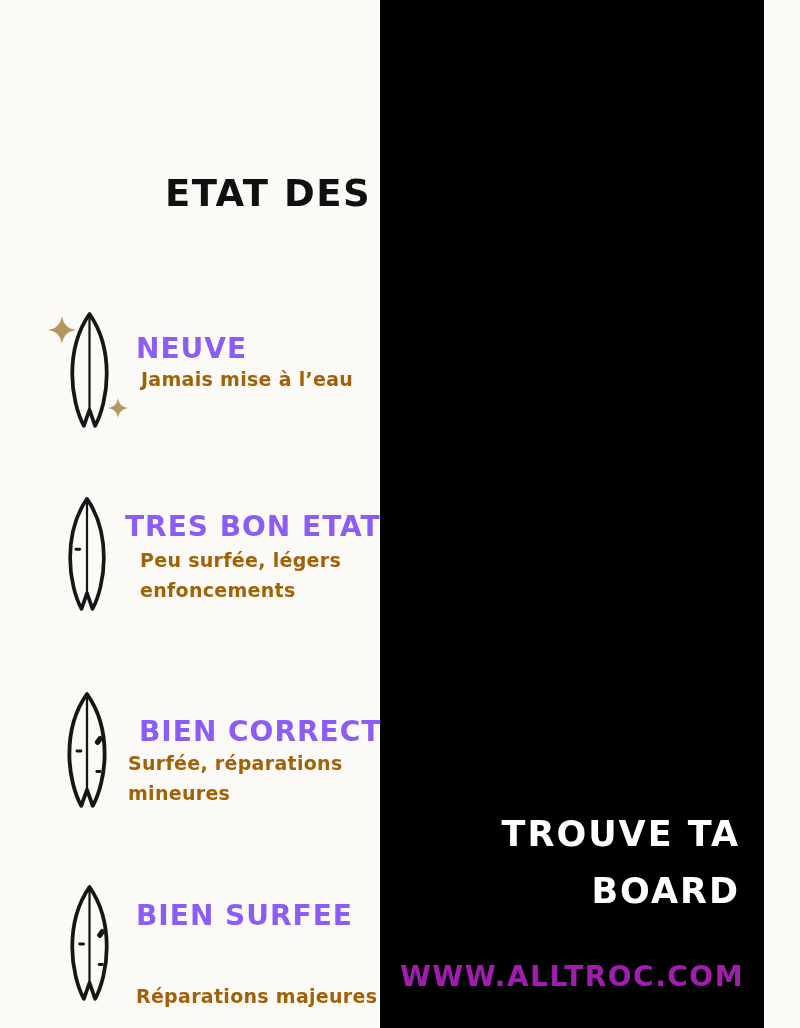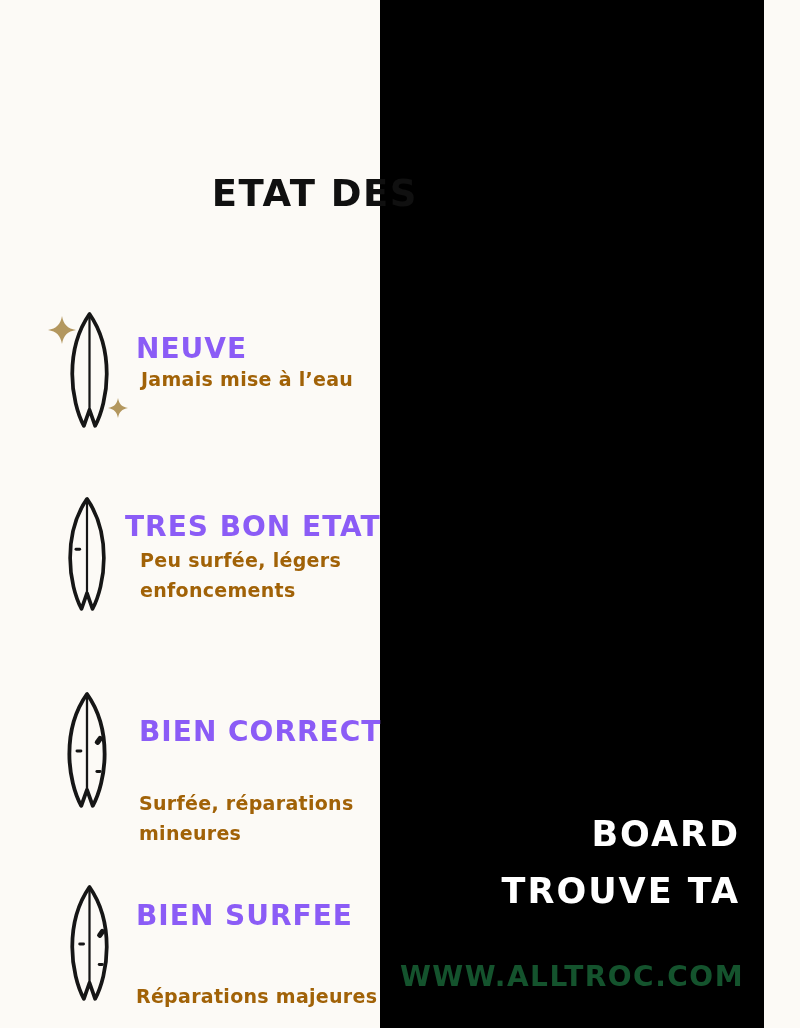--- a/index.html
+++ b/index.html
@@ -13,21 +13,21 @@
     font-family:"DejaVu Sans","Liberation Sans",sans-serif;
     color:#131313;
   }
   .black-panel {
     position:absolute; left:380px; top:0;
     width:384px; height:1028px;
     background:#000000;
   }
   .page-title {
     position:absolute; left:118px; top:166px; width:300px;
-    text-align:right;
+    text-align:center;
     font-size:37px; font-weight:900; letter-spacing:1.5px;
     line-height:56px; color:#101010;
   }
   .section { position:absolute; }
   .board-svg { display:block; }
   .board-outline { fill:none; stroke:#161616; stroke-width:5; stroke-linejoin:round; stroke-linecap:round; }
   .board-stringer { fill:none; stroke:#161616; stroke-width:3; stroke-linecap:round; }
   .board-ding { fill:#161616; }
   .sparkle { position:absolute; }
   .cond-label {
@@ -42,21 +42,21 @@
   }
   .tagline {
     position:absolute; right:60px; top:806px; width:330px;
     text-align:right;
     font-size:35px; font-weight:900; letter-spacing:2px;
     line-height:57px; color:#ffffff;
   }
   .website {
     position:absolute; right:56px; top:960px;
     font-size:28px; font-weight:900; letter-spacing:1.5px;
-    color:#14532d; white-space:nowrap;
+    color:#a21caf; white-space:nowrap;
   }
 </style>
 </head>
 <body>
 
 <div id="canvas">
 
   <div class="black-panel"></div>
 
   <div class="page-title">
@@ -90,34 +90,34 @@
 
   <div class="section">
     <svg class="board-svg" style="position:absolute; left:64px; top:691px;" width="46" height="120" viewBox="0 0 60 164" preserveAspectRatio="none">
       <path class="board-outline" d="M30 4 C15 26 7 56 7 86 C7 114 14 141 22.5 157 L30 135 L37.5 157 C46 141 53 114 53 86 C53 56 45 26 30 4 Z"></path>
       <path class="board-stringer" d="M30 6 L30 134"></path>
       <rect class="board-ding" x="39" y="64" width="13" height="7" rx="3" transform="rotate(-55 45.5 67.5)"></rect>
       <rect class="board-ding" x="15" y="80" width="9" height="4" rx="2"></rect>
       <rect class="board-ding" x="41" y="108" width="8" height="4" rx="2"></rect>
     </svg>
     <div class="cond-label" style="left:139px; top:715px;">BIEN CORRECT</div>
-    <div class="cond-desc" style="left:139px; top:748px; width:225px;margin-top:40px;">Surfée, réparations mineures</div>
+    <div class="cond-desc" style="left:128px; top:748px; width:225px;">Surfée, réparations mineures</div>
   </div>
 
   <div class="section">
     <svg class="board-svg" style="position:absolute; left:67px; top:884px;" width="45" height="120" viewBox="0 0 60 164" preserveAspectRatio="none">
       <path class="board-outline" d="M30 4 C15 26 7 56 7 86 C7 114 14 141 22.5 157 L30 135 L37.5 157 C46 141 53 114 53 86 C53 56 45 26 30 4 Z"></path>
       <path class="board-stringer" d="M30 6 L30 134"></path>
       <rect class="board-ding" x="39" y="64" width="13" height="7" rx="3" transform="rotate(-55 45.5 67.5)"></rect>
       <rect class="board-ding" x="15" y="80" width="9" height="4" rx="2"></rect>
       <rect class="board-ding" x="41" y="108" width="8" height="4" rx="2"></rect>
     </svg>
     <div class="cond-label" style="left:136px; top:899px;">BIEN SURFEE</div>
     <div class="cond-desc" style="left:136px; top:933px; width:270px;margin-top:48px;">Réparations majeures</div>
   </div>
 
   <div class="tagline">
+    <div>TROUVE TA</div>
     <div>BOARD</div>
-    <div>TROUVE TA</div>
   </div>
   <div class="website">WWW.ALLTROC.COM</div>
 
 </div>
 
 </body></html>

